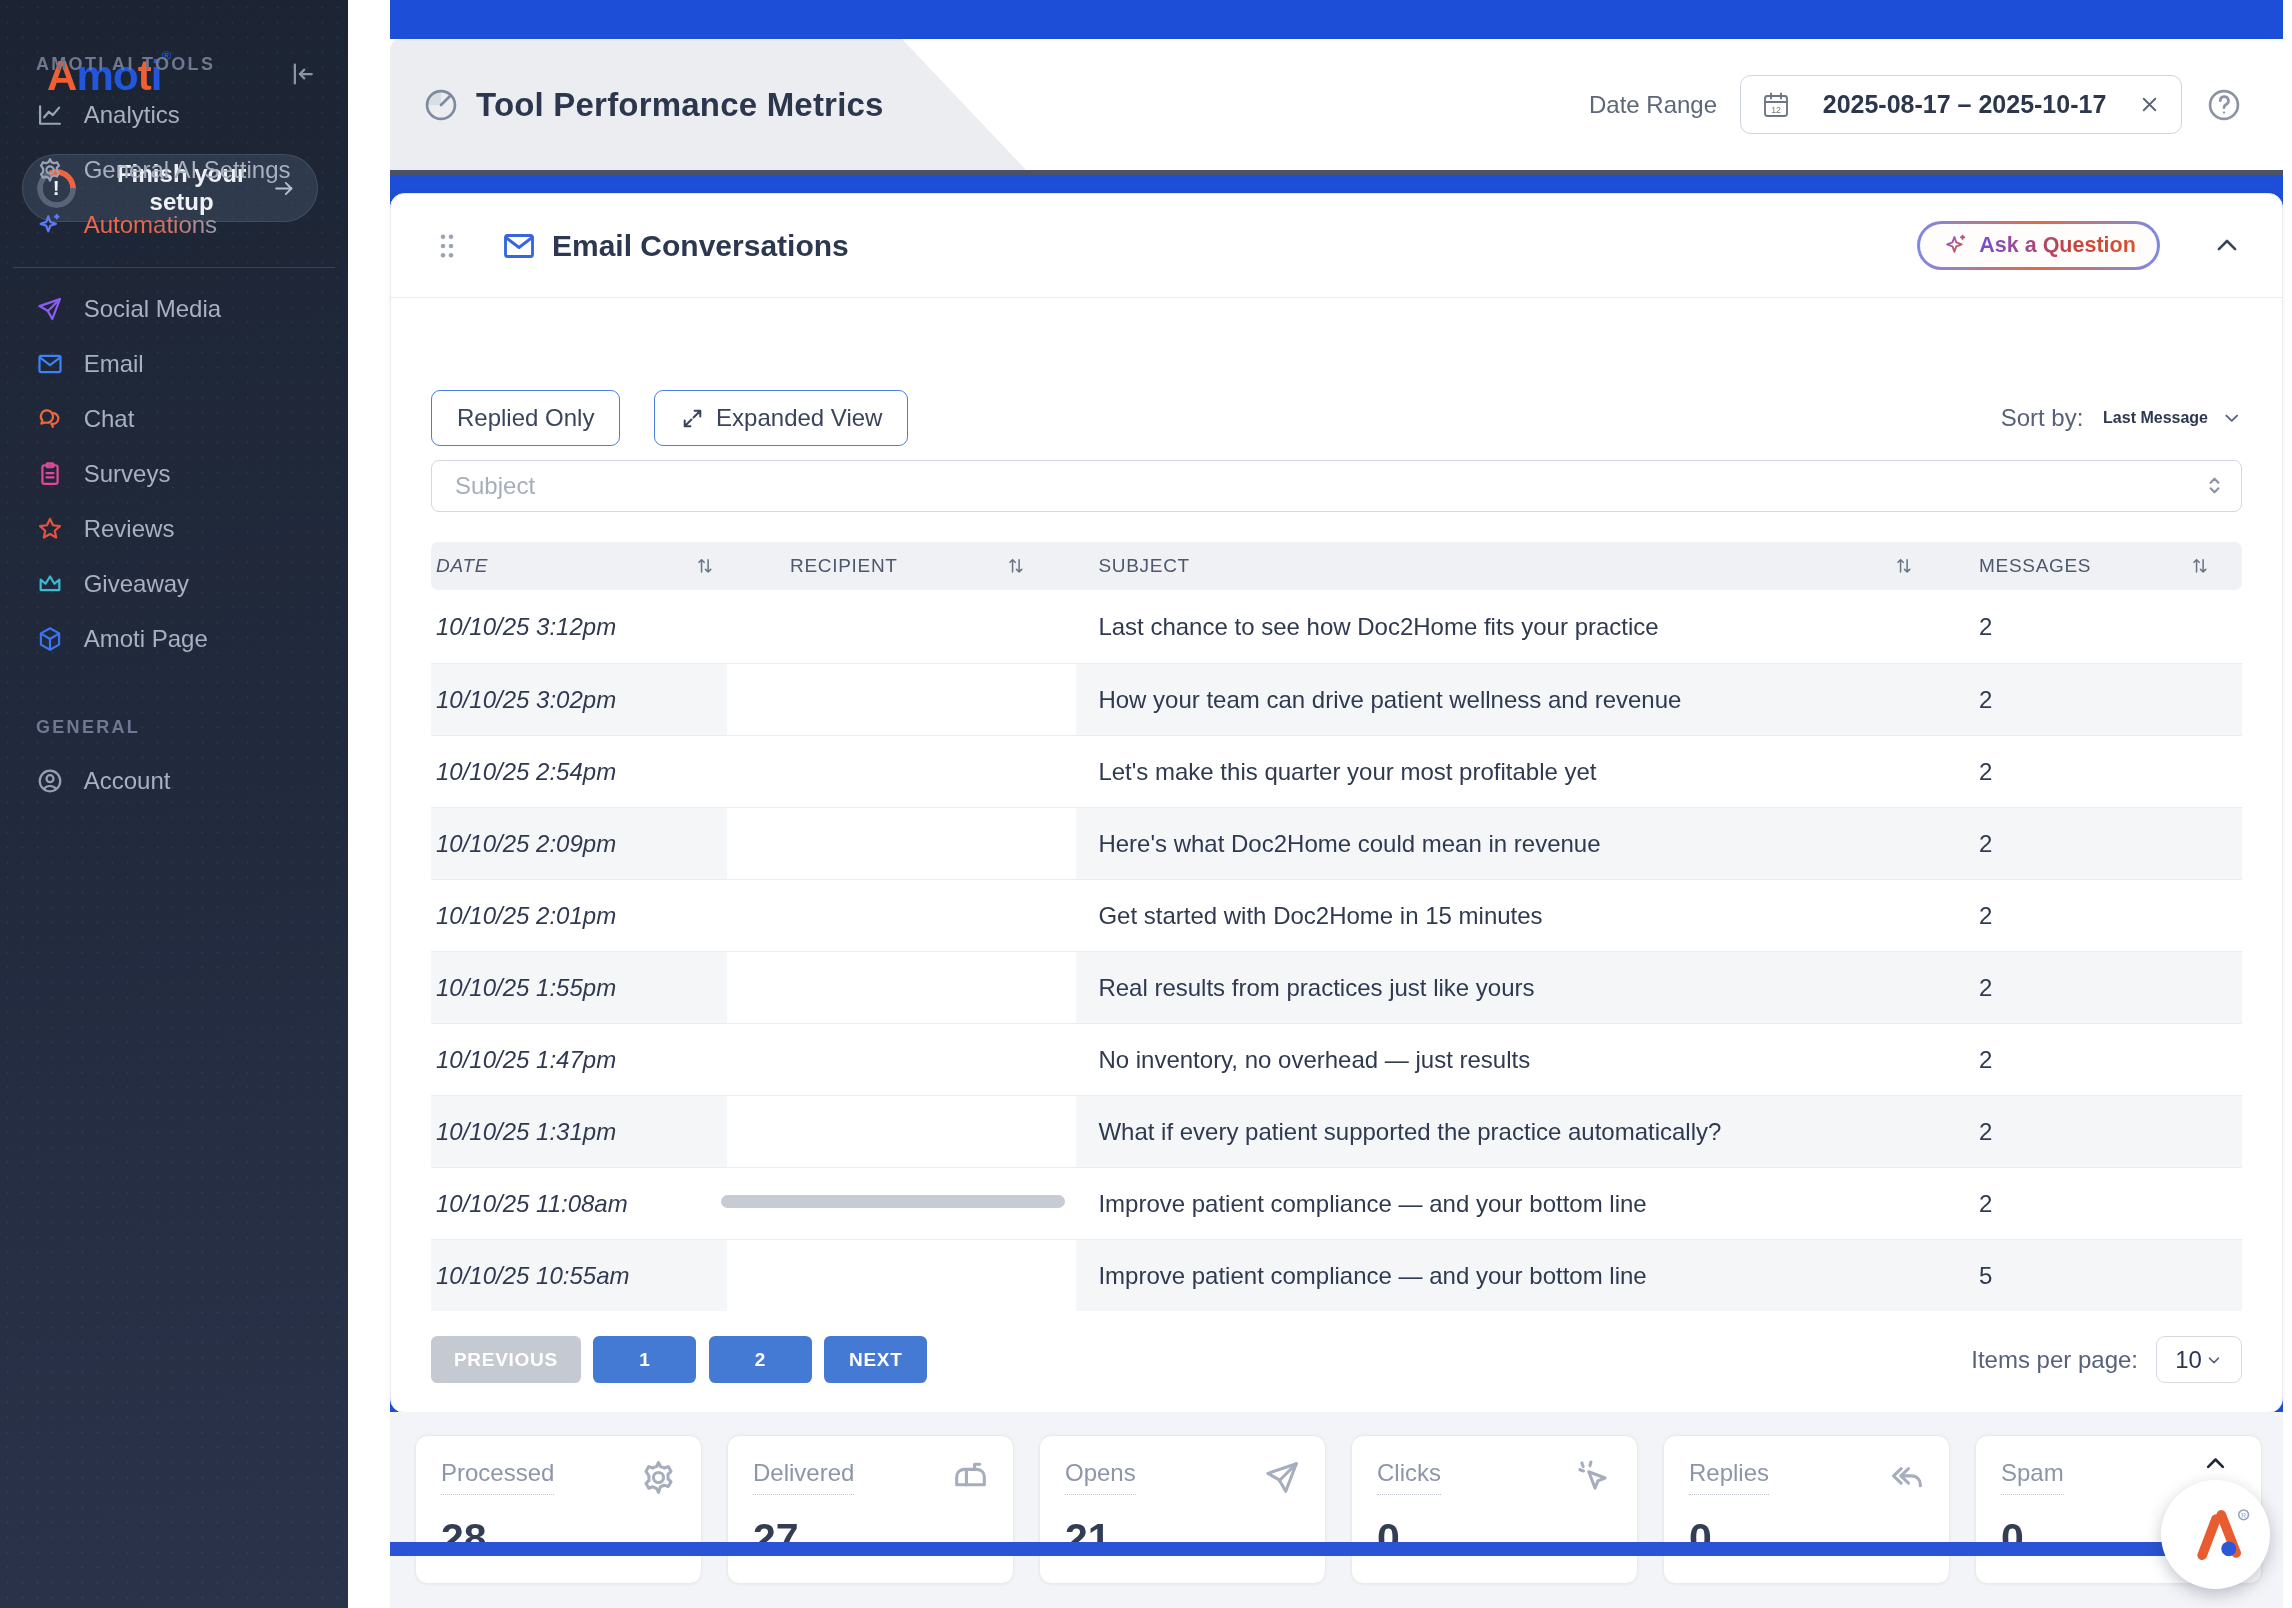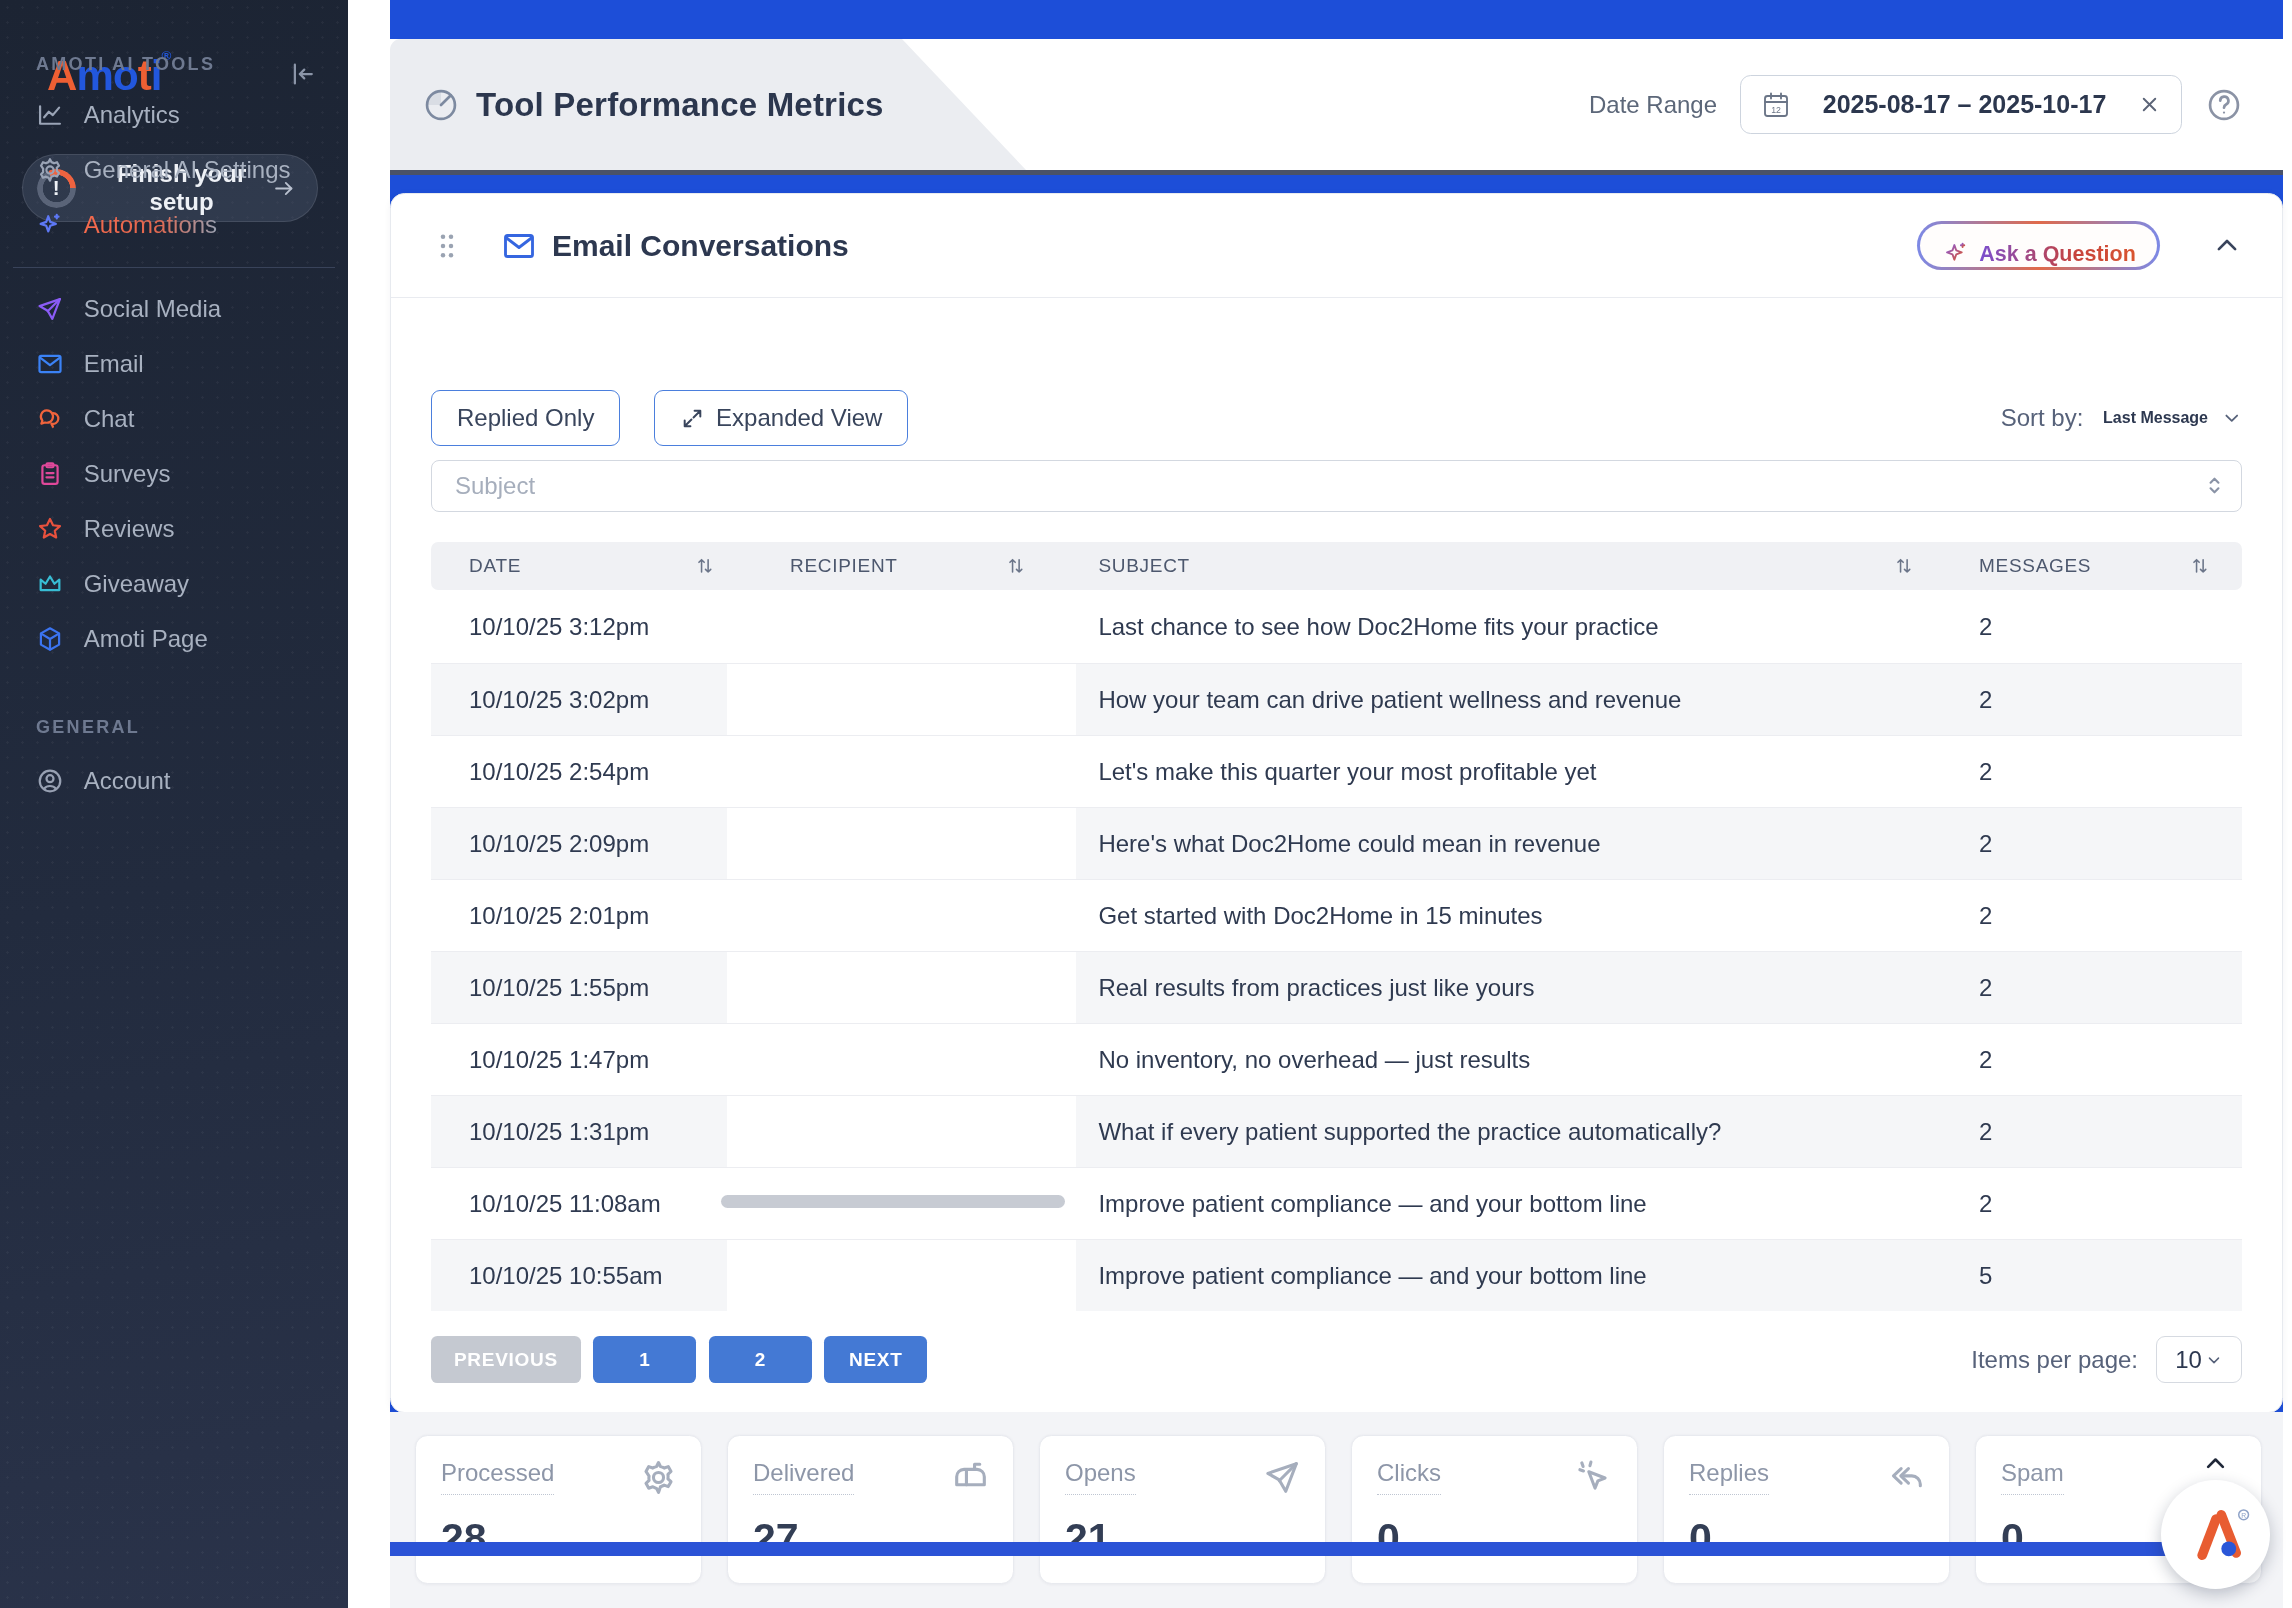--- a/index.html
+++ b/index.html
@@ -78,21 +78,21 @@
   .panel { position:absolute; top:193px; left:0; width:1893px; height:1220px; background:#fff;
         border:0.9px solid #e7eaef; border-radius:14.3px; box-shadow:0 1.8px 7.2px rgba(25,35,60,.05); }
   .panel-head { position:absolute; top:0; left:0; right:0; height:104px; border-bottom:0.9px solid #e9ebf0;
         display:flex; align-items:center; padding:0 40px; }
   .handle { width:32px; height:32px; color:#9aa3b2; cursor:grab; }
   .pmail { width:36px; height:36px; color:#3566e0; margin-left:38px; }
   .panel-head h2 { font-size:30px; font-weight:700; color:#2d3850; margin-left:15px; }
   .head-right { margin-left:auto; display:flex; align-items:center; gap:52px; }
   .ask { border:none; padding:2.7px; border-radius:25px; cursor:pointer;
         background:linear-gradient(90deg,#7c89e6 0%,#e06a4a 50%,#7c89e6 100%); }
-  .ask-inner { display:flex; align-items:flex-end; gap:10.7px; height:43px; padding:0 21.5px;
+  .ask-inner { display:flex; align-items:center; gap:10.7px; height:43px; padding:0 21.5px;
         border-radius:22.4px; background:#fffdfc; }
   .spark { width:27px; height:27px; }
   .ask-label { font-size:21.5px; font-weight:700;
         background:linear-gradient(90deg,#7a4fd0 0%,#c6423d 60%,#d9542f 100%);
         -webkit-background-clip:text; background-clip:text; color:transparent; }
   .chev-up { width:30px; height:30px; color:#39445c; cursor:pointer; }
 
   .toolbar1 { position:absolute; top:131px; left:40px; display:flex; align-items:center; gap:25px; }
   .btn-outline { display:flex; align-items:center; gap:10.7px; background:#fff;
         border:1.8px solid #4b7fdd; border-radius:8px; color:#39455c; font-size:24px;
@@ -115,21 +115,21 @@
         padding:0 54px 0 23px; font-size:24px; color:#2e3950;
         font-family:"Liberation Sans",sans-serif; background:#fff; }
   .subject-input::placeholder { color:#a6aebc; }
   .spin { position:absolute; right:14.3px; top:11.6px; width:27px; height:27px; color:#8a93a6; cursor:pointer; }
 
   .thead { position:absolute; top:348px; left:40px; right:40px; height:48px; background:#f0f1f4;
         border-radius:7.2px; display:flex; align-items:center; }
   .th { display:flex; align-items:center; justify-content:space-between; font-size:19px;
         letter-spacing:0.7px; color:#4d586e; font-weight:500; }
   .th .icon { width:19.7px; height:19.7px; color:#6b7589; cursor:pointer; }
-  .c0 { width:296px; padding-left:38px; }  .th.c0 { padding-right:12.5px; }
+  .c0 { width:296px; padding-left:5px;font-style:italic; }  .th.c0 { padding-right:12.5px; }
   .c1 { width:349px; padding-left:63px; }  .th.c1 { padding-right:50px; }
   .c2 { flex:1; padding-left:22.4px; }       .th.c2 { padding-right:47px; }
   .c3 { width:281px; padding-left:18px; }  .th.c3 { padding-right:32px; }
 
   .tbody { position:absolute; top:397px; left:40px; right:40px; height:716px; }
   .trow { height:72px; display:flex; }
   .trow + .trow { border-top:0.9px solid #ecedf1; }
   .cell { display:flex; align-items:center; font-size:24px; color:#2f3a50; overflow:hidden;
           white-space:nowrap; }
   .trow:nth-child(even) .cell.stripe { background:#f5f6f8; }

